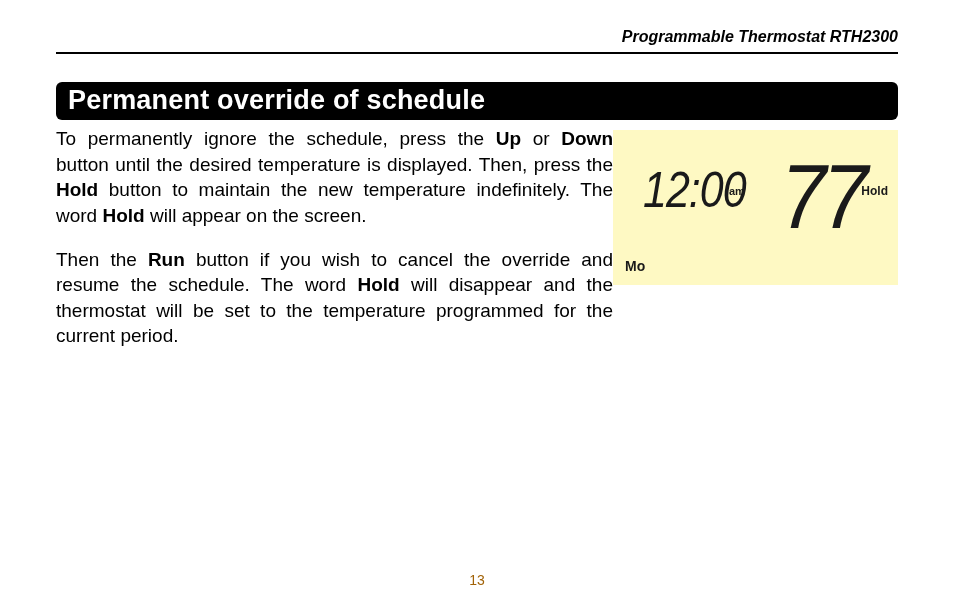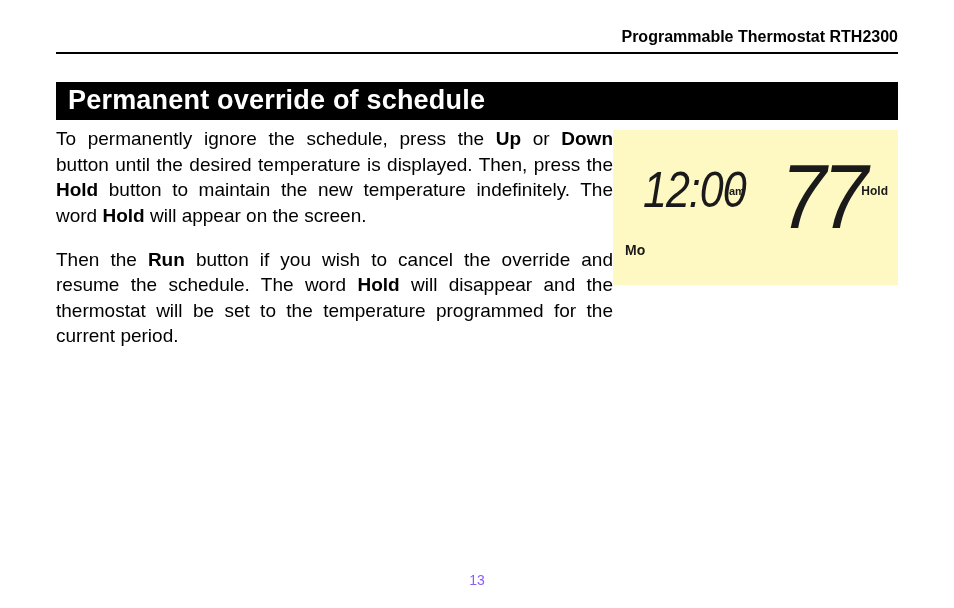--- a/index.html
+++ b/index.html
@@ -14,36 +14,38 @@
   }
   .page {
     width: 954px;
     height: 608px;
     position: relative;
     box-sizing: border-box;
     padding: 28px 56px 20px 56px;
   }
   .header-line {
     text-align: right;
+    font-style: italic;
     font-weight: bold;
     font-size: 16px;
     color: #000;
     padding-bottom: 6px;
     border-bottom: 2px solid #000;
   }
   .section-title {
     margin-top: 28px;
     background: #000;
     color: #fff;
     font-family: "Arial Narrow", Arial, sans-serif;
     font-stretch: condensed;
     font-weight: bold;
     font-size: 27px;
     padding: 3px 12px 4px 12px;
     letter-spacing: 0.2px;
+    border-radius: 6px;
   }
   .content-row {
     display: flex;
     align-items: flex-start;
   }
   .text-col {
     flex: 1;
     font-size: 19px;
     line-height: 1.35;
     color: #000;
@@ -104,33 +106,33 @@
     position: absolute;
     right: 10px;
     top: 54px;
     font-size: 12px;
     font-weight: bold;
     color: #1a1a1a;
   }
   .lcd-day {
     position: absolute;
     left: 12px;
-    top: 112px;
+    top: 128px;
     font-size: 14px;
     font-weight: bold;
     color: #1a1a1a;
   }
   .page-num {
     position: absolute;
     bottom: 20px;
     left: 0;
     width: 100%;
     text-align: center;
     font-size: 14px;
-    color: #8b5cf6;
+    color: #a16207;
   }
 </style>
 </head>
 <body>
 
 <div class="page">
   <div class="header-line">Programmable Thermostat RTH2300</div>
 
   <div class="section-title">Permanent override of schedule</div>
 

